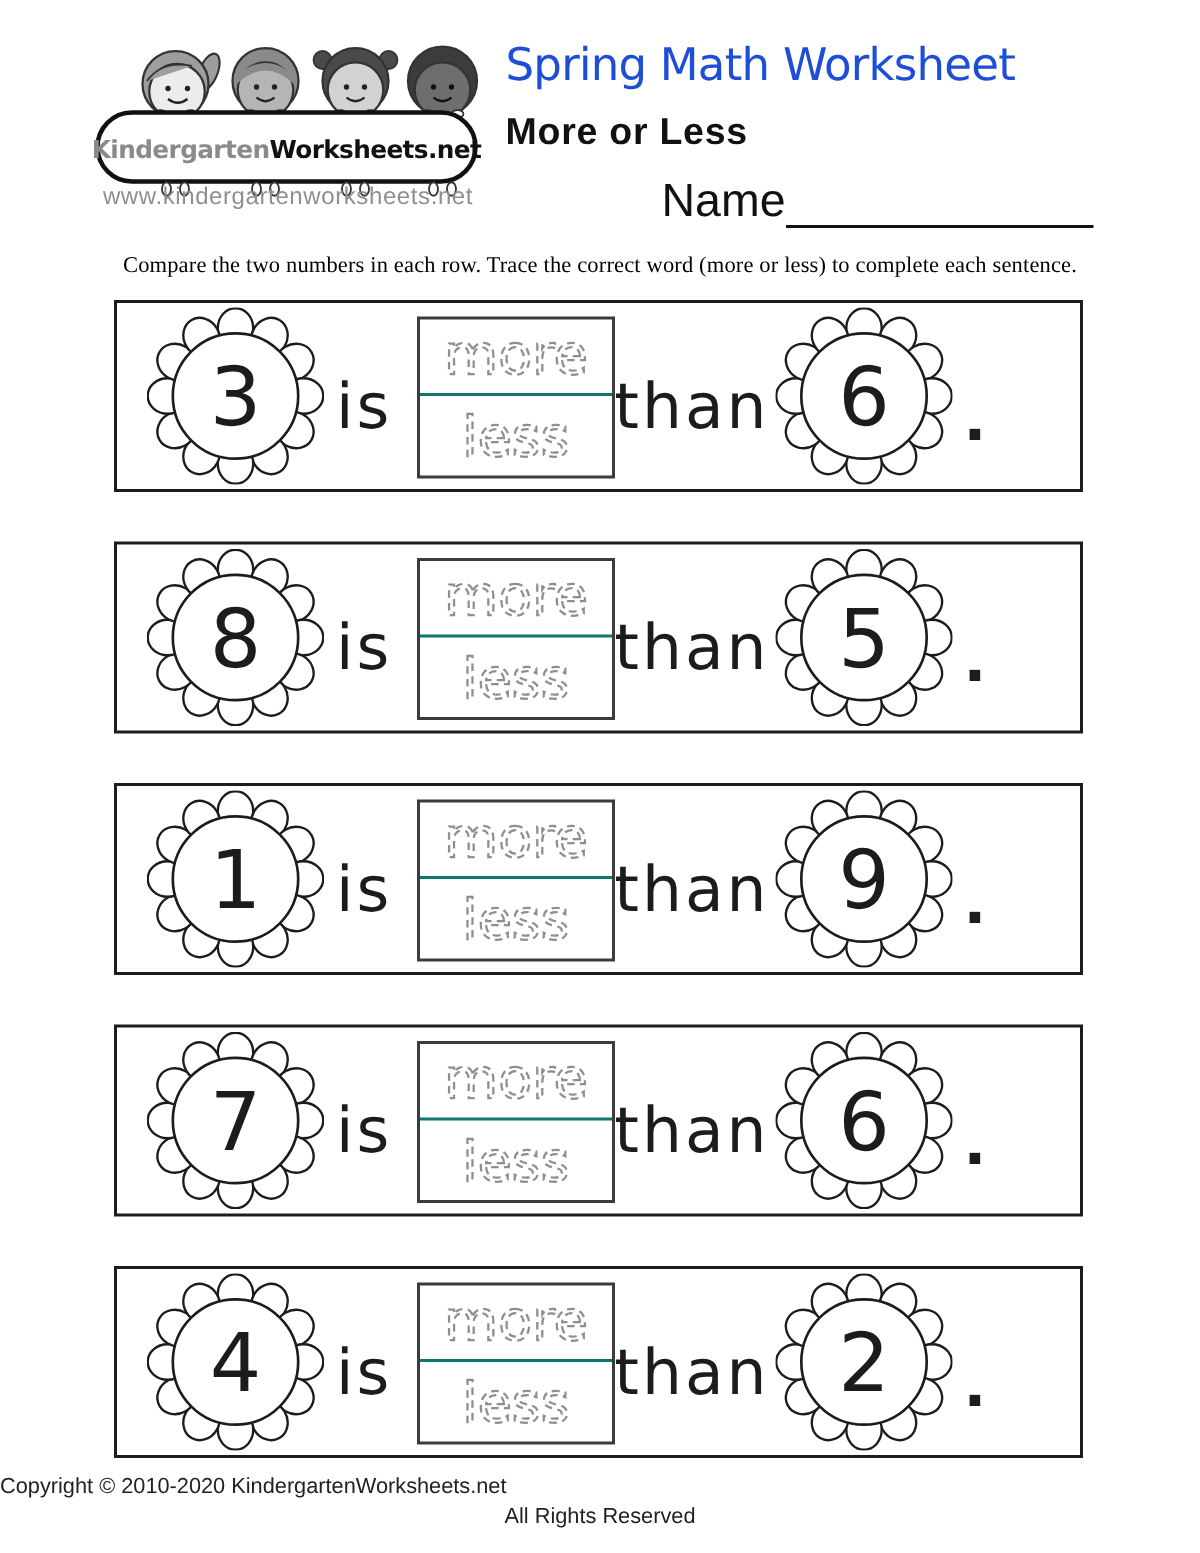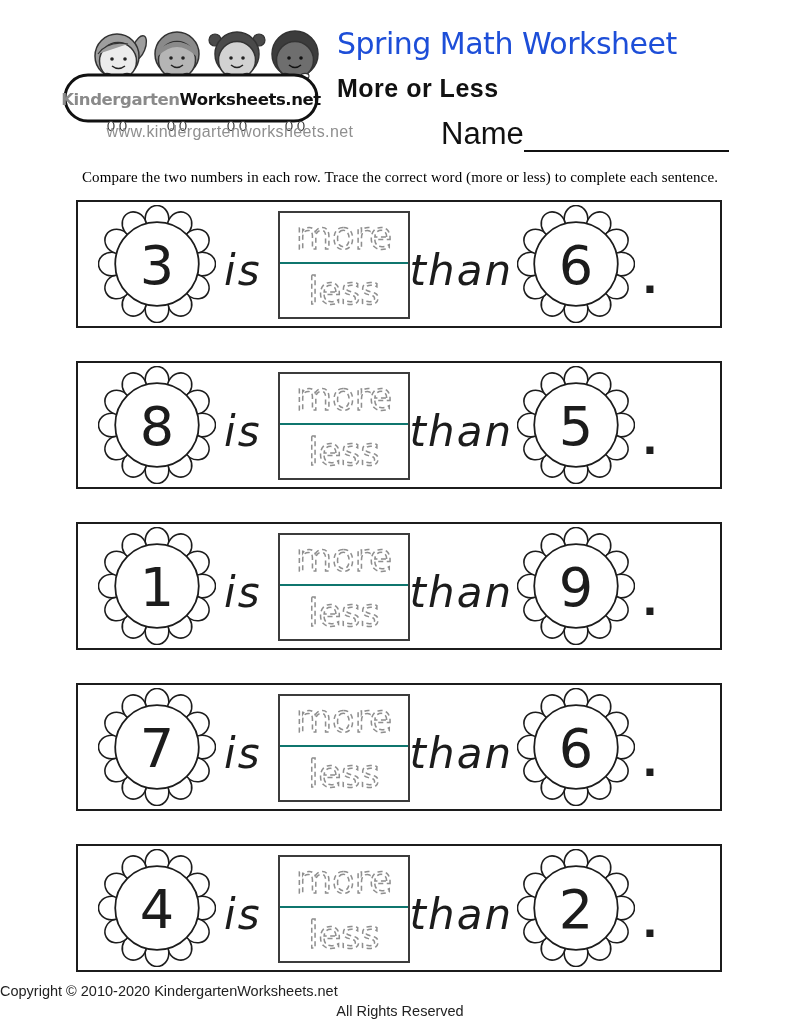--- a/index.html
+++ b/index.html
@@ -3,21 +3,21 @@
 <meta charset="utf-8">
 <style>
   * { margin:0; padding:0; box-sizing:border-box; }
   html,body { background:#ffffff; }
   body { font-family:"Liberation Sans", sans-serif; color:#1a1a1a; }
   .page { position:relative; width:800px; height:1035px; background:#fff; overflow:hidden; }
 
   
   .logo-svg { position:absolute; left:62px; top:12px; width:260px; height:122px; }
   .logo-url { position:absolute; left:62px; top:123px; width:260px; text-align:center;
-              font-size:16px; letter-spacing:0.4px; color:#8f8f8f;margin-left:38px; }
+              font-size:16px; letter-spacing:0.4px; color:#8f8f8f; }
   .title { position:absolute; left:337px; top:26px; font-family:"DejaVu Sans", sans-serif;
            font-size:30px; font-weight:400; letter-spacing:-0.5px; color:#1d4ed8; }
   .subtitle { position:absolute; left:337px; top:74px; font-size:25px; font-weight:700;
               letter-spacing:0.5px; color:#111; }
   .name-block { position:absolute; left:441px; top:116px; white-space:nowrap; }
   .name-label { font-size:31px; color:#111;margin-top:24px; }
   .name-line { display:inline-block; width:205px; height:34px;
                border-bottom:2.5px solid #111; vertical-align:bottom; }
 
   .instruction { position:absolute; left:0; top:169px; width:100%; text-align:center;
@@ -25,21 +25,21 @@
 
   
   .rows { position:absolute; left:76px; top:200px; width:646px; }
   .row { display:flex; align-items:center; width:646px; height:128px;
          border:2px solid #1c1c1c; margin-bottom:33px; background:#fff; }
   .flower { width:118px; height:118px; flex:0 0 auto; }
   .flower.left { margin-left:20px; }
   .flower.right { margin-left:2px; }
   .flower text { font-family:"DejaVu Sans", sans-serif; font-size:55px; fill:#1c1c1c; }
   .word { font-family:"DejaVu Sans", sans-serif; font-size:42px; color:#1c1c1c;
-          transform:translateY(6px);font-style:italic; }
+          transform:translateY(6px); }
   .word.is { margin-left:8px; letter-spacing:2px; }
   .word.than { margin-right:2px; letter-spacing:2px; }
   .trace-box { width:132px; height:108px; border:2px solid #3c3c3c; margin-left:16px;
                margin-top:2px; flex:0 0 auto; background:#fff; }
   .trace-cell { width:128px; height:51px; }
   .trace-cell.top { border-bottom:2px solid #0f766e; }
   .trace-cell svg { display:block; width:128px; height:51px; }
   .trace-cell text { font-family:"DejaVu Sans", sans-serif; font-size:37px; fill:none;
                      stroke:#8f8f8f; stroke-width:1.5; stroke-dasharray:5,3.5;
                      text-anchor:middle; }

